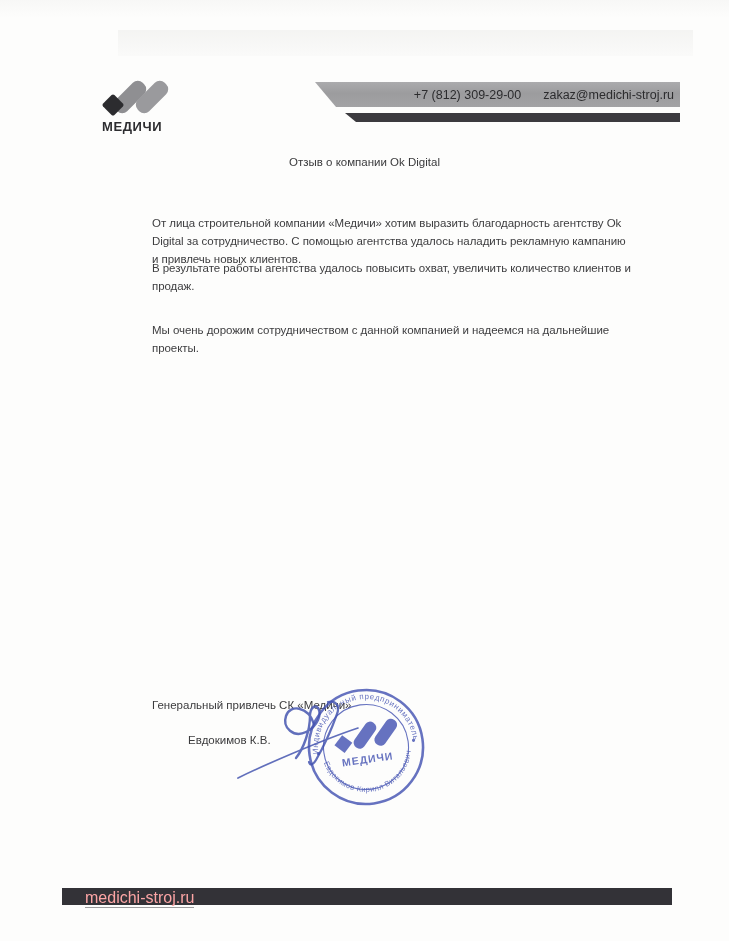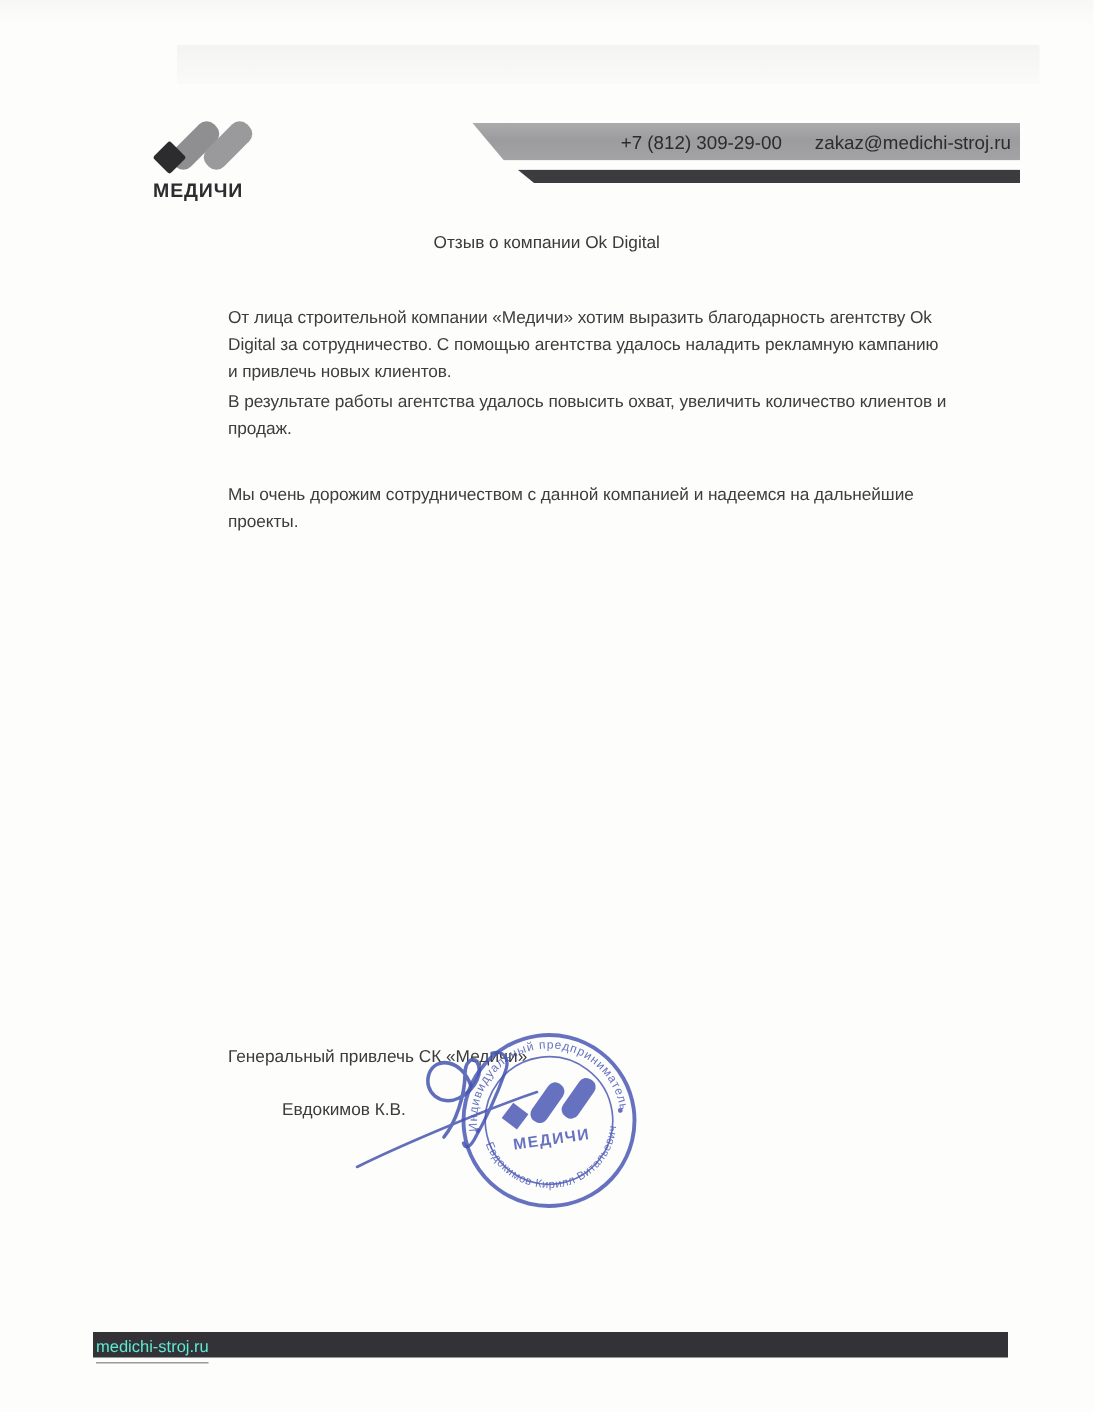--- a/index.html
+++ b/index.html
@@ -53,43 +53,43 @@
 
   
   .title {
     position:absolute; left:0; top:156px; width:729px; text-align:center;
     font-size:11.5px; color:#3a3a3c;
   }
   .para {
     position:absolute; left:152px; width:482px;
     font-size:11.5px; line-height:18px; letter-spacing:-0.05px; color:#3d3d3f;
   }
-  .p1 { top:203px; }
+  .p1 { top:214px; }
   .p2 { top:259px; }
   .p3 { top:287px; }
   .p4 { top:321px; }
 
   
   .sig-position { position:absolute; left:152px; top:699px; font-size:11.5px; color:#3b3b3d; }
   .sig-name     { position:absolute; left:152px; top:734px; font-size:11.5px; color:#3b3b3d;margin-left:36px; }
   .signature-svg { position:absolute; left:232px; top:698px; width:130px; height:85px; }
 
   .stamp {
     position:absolute; left:305px; top:686px; width:122px; height:122px;
     transform:rotate(-8deg); opacity:.92;
   }
 
   
   .footer-bar {
     position:absolute; left:62px; top:888px; width:610px; height:17px;
     background:#333237;
   }
   .footer-bar span {
-    display:inline-block; margin-left:2px; font-size:11px; line-height:19px;
-    color:#5eead4; border-bottom:1px solid #9a9a9c;
+    display:inline-block; margin-left:23px; font-size:16px; line-height:19px;
+    color:#fca5a5; border-bottom:1px solid #9a9a9c;
   }
 </style>
 </head>
 <body>
 
 <div class="page">
 
   <div class="scan-band2"></div>
   <div class="scan-band"></div>
 

